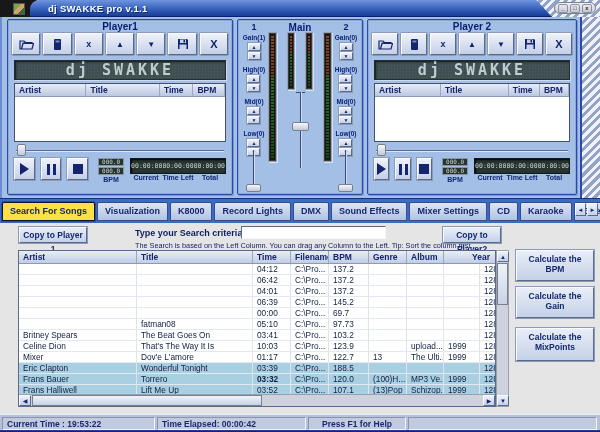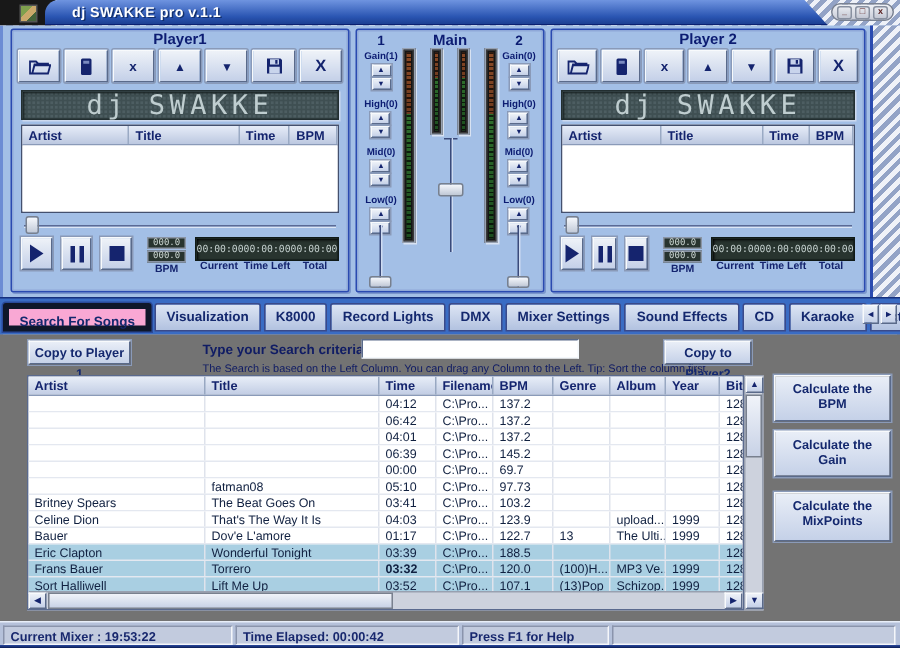--- a/index.html
+++ b/index.html
@@ -35,21 +35,21 @@
   .player1 { left:7px; width:226px; }
   .player2 { left:367px; width:210px; }
   .ptoolbar { height:24px; display:flex; gap:3px; padding:0 4px; }
   .tool-btn { flex:1; height:22px; background:linear-gradient(#eef2f8,#c4d0e8); border:1px solid; border-color:#f8fafc #5a6a8a #5a6a8a #f8fafc;
               box-shadow:0 0 0 1px #8a9ab8; border-radius:1px; display:flex; align-items:center; justify-content:center;
               color:#14246e; font-weight:bold; font-size:10px; }
   .tool-btn svg { display:block; }
   .lcd { margin:3px 6px 2px 6px; height:20px; background:#3f4f52; border:1px solid #222e30; box-shadow:inset 1px 1px 2px #101818, 1px 1px 0 #cdd9ee;
          background-image:radial-gradient(#4d5e62 1px, transparent 1px); background-size:3px 3px;
          display:flex; align-items:center; justify-content:center; }
-  .lcd-text { font-family:"DejaVu Sans Mono", monospace; font-weight:normal; font-size:18px; letter-spacing:3px; color:#c6d4d6; opacity:.95; }
+  .lcd-text { font-family:"DejaVu Sans Mono", monospace; font-weight:bold; font-size:15px; letter-spacing:3px; color:#c6d4d6; opacity:.95; }
   .plist { margin:1px 6px 0 6px; flex:1; border:1px solid #44506e; background:#fff; display:flex; flex-direction:column; }
   .plist-head { height:13px; display:flex; background:linear-gradient(#e6ecf8,#bcc8e0); border-bottom:1px solid #8a9ab8; }
   .plist-col { font-size:8.5px; font-weight:bold; color:#14246e; padding:1px 0 0 4px; border-right:1px solid #9aaac4; overflow:hidden; white-space:nowrap; }
   .plist-body { flex:1; background:#fff; }
   .seek { position:relative; height:13px; margin:1px 8px 0 8px; }
   .seek-track { position:absolute; left:0; right:0; top:7px; height:1px; background:#5a6a96; box-shadow:0 1px 0 #dce6f6; }
   .seek-thumb { position:absolute; left:1px; top:1px; width:9px; height:12px; background:linear-gradient(#f6f8fc,#c2cad8);
                 border:1px solid #78808e; border-radius:2px; }
   .transport { height:38px; display:flex; gap:6px; padding:2px 6px 0 6px; align-items:flex-start; }
   .tr-btn { width:32px; height:22px; background:linear-gradient(#eef2f8,#c4d0e8); border:1px solid; border-color:#f8fafc #5a6a8a #5a6a8a #f8fafc;
@@ -92,27 +92,27 @@
   .vol-fader { position:absolute; top:130px; width:20px; height:42px; }
   .vol-fader.left { left:6px; } .vol-fader.right { right:6px; }
   .vol-fader .vtrack { position:absolute; left:9px; top:0; bottom:0; width:1px; background:#3a4a7a; box-shadow:1px 0 0 #cfdcf2; }
   .vol-fader .vthumb { bottom:0; left:2px; width:15px; height:8px; }
 
   
   .tabstrip { position:relative; height:25px; background:#3a6cc4; border-top:1px solid #16307e; overflow:hidden; }
   .tab-list { position:absolute; left:2px; top:3px; display:flex; gap:2px; white-space:nowrap; }
   .tab { height:19px; padding:3px 7px 0 7px; font-size:9px; font-weight:bold; color:#14286e;
          background:linear-gradient(#dde5f4,#b2c2e0); border:1px solid #3a4a8a; border-radius:2px 2px 0 0; }
-  .tab.active { background:#f9a8d4; border:4px solid #0f172a; box-shadow:0 0 0 1px #2a4a9a; }
+  .tab.active { background:#fde047; border:1px solid #0f172a; box-shadow:0 0 0 1px #2a4a9a; }
   .tab-scrolls { position:absolute; right:2px; top:4px; display:flex; gap:1px; }
   .tab-scroll { width:11px; height:13px; background:linear-gradient(#eef2f8,#c4d0e8); border:1px solid; border-color:#f8fafc #5a6a8a #5a6a8a #f8fafc;
                 font-size:6px; line-height:12px; text-align:center; color:#14246e; }
 
   
-  .search-panel { position:relative; height:191px; background:#737373; }
+  .search-panel { position:relative; height:191px; background:#e5e5e5; }
   .btn { background:linear-gradient(#e9eef7,#c5d1e8); border:1px solid; border-color:#f8fafc #5a6a8a #5a6a8a #f8fafc;
          box-shadow:0 0 0 1px #8a9ab8; color:#14286e; font-weight:bold; text-align:center; }
   .copy1-btn { position:absolute; left:19px; top:4px; width:68px; height:16px; font-size:8.5px; line-height:14px; }
   .copy2-btn { position:absolute; left:443px; top:4px; width:58px; height:16px; font-size:8.5px; line-height:14px; }
   .crit-label { position:absolute; left:135px; top:5px; font-size:9px; font-weight:bold; color:#101c64; }
   .crit-input { position:absolute; left:241px; top:3px; width:145px; height:13px; border:1px solid; border-color:#5a6a8a #f4f8fc #f4f8fc #5a6a8a; background:#fff; font-size:9px; padding:0 2px; }
   .hint { position:absolute; left:135px; top:18px; font-size:7.3px; color:#101c64; }
 
   .songs-table { position:absolute; left:18px; top:27px; width:478px; height:157px; border:1px solid #5a6a8e; background:#fff; overflow:hidden; }
   .songs-header { height:13px; display:flex; background:linear-gradient(#e8eef8,#c2cde4); border-bottom:1px solid #8a9ab8; }
@@ -130,21 +130,21 @@
   .v-thumb { width:11px; height:42px; margin-top:1px; background:linear-gradient(#f0f3f9,#c8d2e6); border:1px solid #78808e; }
   .v-spacer { flex:1; }
 
   .calc-btn { position:absolute; left:516px; width:78px; font-size:8.5px; padding:3px 2px; }
   .calc-bpm { top:27px; height:31px; } .calc-gain { top:64px; height:31px; } .calc-mix { top:105px; height:33px; }
 
   
   .statusbar { position:relative; height:16px; background:#b5c1da; border-top:1px solid #e8eef8; }
   .sb-panel { position:absolute; top:2px; height:13px; background:#c2cbde; border:1px solid; border-color:#8a94ac #f4f6fa #f4f6fa #8a94ac;
               font-size:8.5px; font-weight:bold; color:#18286e; padding:1px 4px 0 4px; overflow:hidden; white-space:nowrap; }
-  .sb-1 { left:2px; width:153px; } .sb-2 { left:157px; width:149px; } .sb-3 { left:308px; width:98px; } .sb-4 { left:408px; width:189px; }
+  .sb-1 { left:2px; width:153px; } .sb-2 { left:157px; width:149px; } .sb-3 { left:308px; width:98px;text-align:center; } .sb-4 { left:408px; width:189px; }
   .bottom-edge { height:2px; background:linear-gradient(#2a4aa0,#0a1c56); }
 </style>
 </head>
 <body>
 
 <div class="window">
 
   <div class="titlebar">
     <div class="tb-iconblock">
       <div class="app-icon"></div>
@@ -414,22 +414,22 @@
     </div>
   </div>
 
   <div class="tabstrip">
     <div class="tab-list">
         <div class="tab active">Search For Songs</div>
         <div class="tab">Visualization</div>
         <div class="tab">K8000</div>
         <div class="tab">Record Lights</div>
         <div class="tab">DMX</div>
+        <div class="tab">Sound Effects</div>
         <div class="tab">Mixer Settings</div>
-        <div class="tab">Sound Effects</div>
         <div class="tab">CD</div>
         <div class="tab">Karaoke</div>
         <div class="tab">External Source</div>
       </div>
     <div class="tab-scrolls">
       <div class="tab-scroll">◄</div>
       <div class="tab-scroll">►</div>
     </div>
   </div>
 
@@ -442,21 +442,21 @@
 
     <div class="songs-table">
       <div class="songs-header">
           <div class="sh-cell" style="width: 118px;">Artist</div>
           <div class="sh-cell" style="width: 116px;">Title</div>
           <div class="sh-cell" style="width: 38px;">Time</div>
           <div class="sh-cell" style="width: 38px;">Filename</div>
           <div class="sh-cell" style="width: 40px;">BPM</div>
           <div class="sh-cell" style="width: 38px;">Genre</div>
           <div class="sh-cell" style="width: 37px;">Album</div>
-          <div class="sh-cell" style="width: 36px;">Year</div>
+          <div class="sh-cell" style="width: 36px; margin-left: 24px;">Year</div>
           <div class="sh-cell" style="width: 17px;">Bitrate</div>
         </div>
       <div class="songs-body">
           <div class="song-row">
             <div class="song-cell" style="width: 118px;"></div>
             <div class="song-cell" style="width: 116px;"></div>
             <div class="song-cell" style="width: 38px;">04:12</div>
             <div class="song-cell" style="width: 38px;">C:\Pro...</div>
             <div class="song-cell" style="width: 40px;">137.2</div>
             <div class="song-cell" style="width: 38px;"></div>
@@ -526,30 +526,30 @@
             <div class="song-cell" style="width: 38px;">C:\Pro...</div>
             <div class="song-cell" style="width: 40px;">103.2</div>
             <div class="song-cell" style="width: 38px;"></div>
             <div class="song-cell" style="width: 37px;"></div>
             <div class="song-cell" style="width: 36px;"></div>
             <div class="song-cell" style="width: 17px;">128</div>
           </div>
           <div class="song-row">
             <div class="song-cell" style="width: 118px;">Celine Dion</div>
             <div class="song-cell" style="width: 116px;">That's The Way It Is</div>
-            <div class="song-cell" style="width: 38px;">04:03</div>
+            <div class="song-cell" style="width: 38px;">10:03</div>
             <div class="song-cell" style="width: 38px;">C:\Pro...</div>
             <div class="song-cell" style="width: 40px;">123.9</div>
             <div class="song-cell" style="width: 38px;"></div>
             <div class="song-cell" style="width: 37px;">upload...</div>
             <div class="song-cell" style="width: 36px;">1999</div>
             <div class="song-cell" style="width: 17px;">128</div>
           </div>
           <div class="song-row">
-            <div class="song-cell" style="width: 118px;">Bauer</div>
+            <div class="song-cell" style="width: 118px;">Mixer</div>
             <div class="song-cell" style="width: 116px;">Dov'e L'amore</div>
             <div class="song-cell" style="width: 38px;">01:17</div>
             <div class="song-cell" style="width: 38px;">C:\Pro...</div>
             <div class="song-cell" style="width: 40px;">122.7</div>
             <div class="song-cell" style="width: 38px;">13</div>
             <div class="song-cell" style="width: 37px;">The Ulti...</div>
             <div class="song-cell" style="width: 36px;">1999</div>
             <div class="song-cell" style="width: 17px;">128</div>
           </div>
           <div class="song-row selected">
@@ -568,21 +568,21 @@
             <div class="song-cell" style="width: 116px;">Torrero</div>
             <div class="song-cell" style="width: 38px; font-weight: bold;">03:32</div>
             <div class="song-cell" style="width: 38px;">C:\Pro...</div>
             <div class="song-cell" style="width: 40px;">120.0</div>
             <div class="song-cell" style="width: 38px;">(100)H...</div>
             <div class="song-cell" style="width: 37px;">MP3 Ve...</div>
             <div class="song-cell" style="width: 36px;">1999</div>
             <div class="song-cell" style="width: 17px;">128</div>
           </div>
           <div class="song-row selected">
-            <div class="song-cell" style="width: 118px;">Sort Halliwell</div>
+            <div class="song-cell" style="width: 118px;">Frans Halliwell</div>
             <div class="song-cell" style="width: 116px;">Lift Me Up</div>
             <div class="song-cell" style="width: 38px;">03:52</div>
             <div class="song-cell" style="width: 38px;">C:\Pro...</div>
             <div class="song-cell" style="width: 40px;">107.1</div>
             <div class="song-cell" style="width: 38px;">(13)Pop</div>
             <div class="song-cell" style="width: 37px;">Schizop...</div>
             <div class="song-cell" style="width: 36px;">1999</div>
             <div class="song-cell" style="width: 17px;">128</div>
           </div>
         </div>
@@ -599,19 +599,19 @@
       <div class="v-spacer"></div>
       <div class="scroll-btn">▼</div>
     </div>
 
     <div class="btn calc-btn calc-gain">Calculate the Gain</div>
     <div class="btn calc-btn calc-bpm">Calculate the BPM</div>
     <div class="btn calc-btn calc-mix">Calculate the MixPoints</div>
   </div>
 
   <div class="statusbar">
-    <div class="sb-panel sb-1">Current Mixer : 19:53:22</div>
+    <div class="sb-panel sb-1">Current Time : 19:53:22</div>
     <div class="sb-panel sb-2">Time Elapsed: 00:00:42</div>
     <div class="sb-panel sb-3">Press F1 for Help</div>
     <div class="sb-panel sb-4"></div>
   </div>
   <div class="bottom-edge"></div>
 </div>
 
 </body></html>

